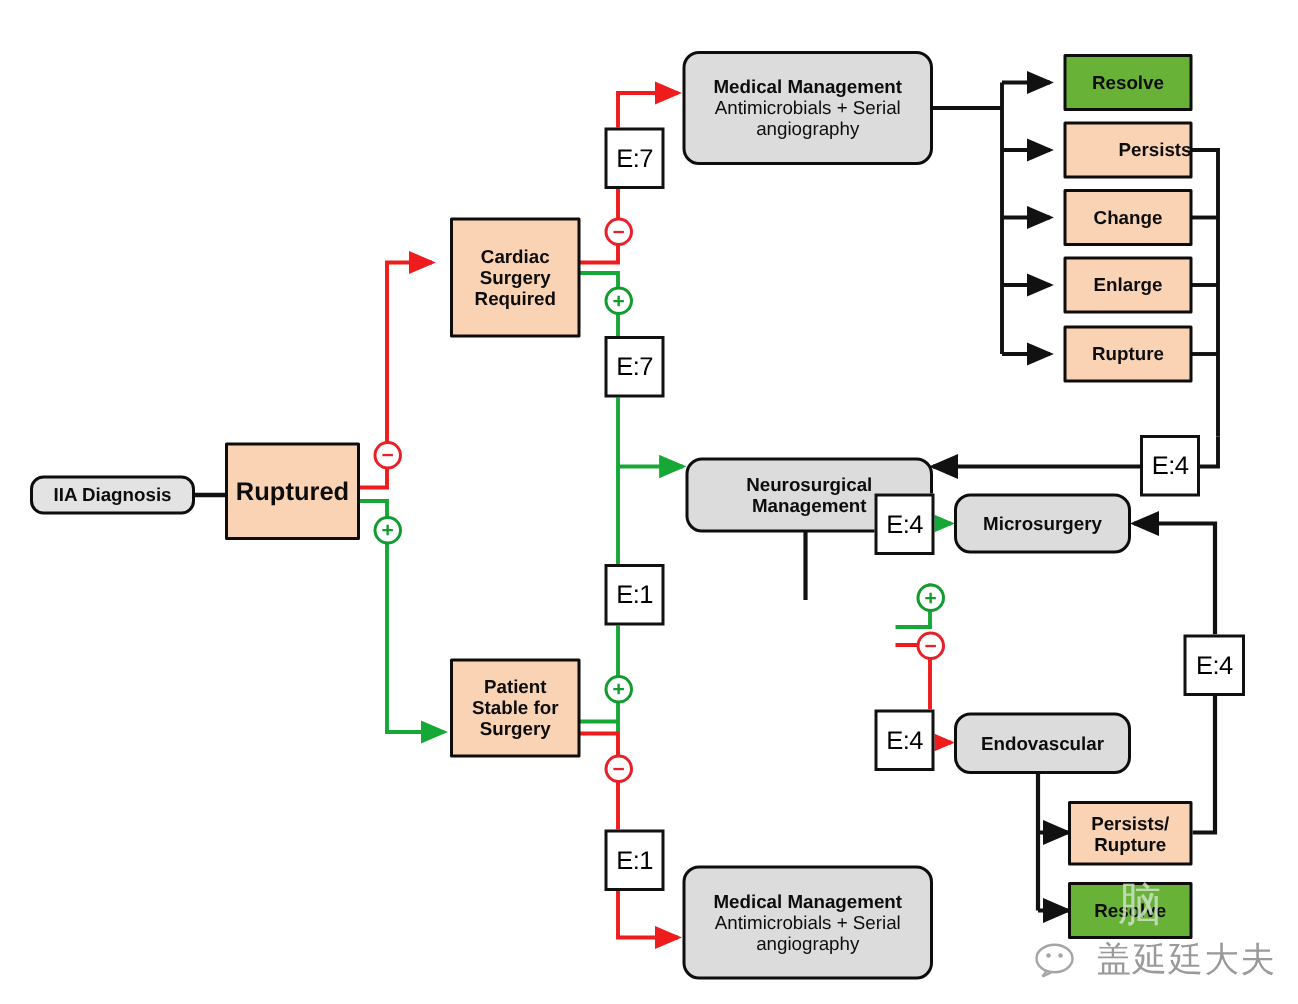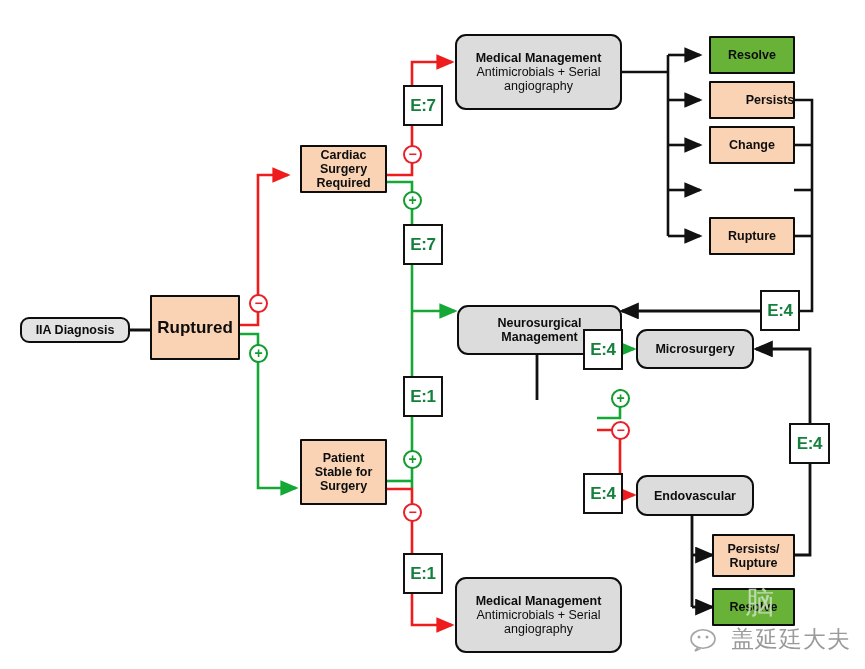--- a/index.html
+++ b/index.html
@@ -72,22 +72,22 @@
 
   
   .etag {
     position: absolute;
     box-sizing: border-box;
     display: flex;
     align-items: center;
     justify-content: center;
     background: #ffffff;
     border: 2.5px solid #111111;
-    color: #15803d;
-    font-weight: bold;
+    color: #000000;
+    font-weight: normal;
     font-size: 17px;
     letter-spacing: -0.4px;
     z-index: 7;
   }
 
   
   .badge {
     position: absolute;
     width: 19px;
     height: 19px;
@@ -218,21 +218,21 @@
   </svg>
 
   <div class="node pill" style="left:20px; top:317px; width:110px; height:26px; font-size:12.5px;">
     <div class="title">IIA Diagnosis</div>
   </div>
 
   <div class="node peach" style="left:150px; top:295px; width:90px; height:65px; font-size:17px;">
     <div class="title">Ruptured</div>
   </div>
 
-  <div class="node peach" style="left:300px; top:145px; width:87px; height:48px; font-size:12.5px;text-align:center;">
+  <div class="node peach" style="left:300px; top:145px; width:87px; height:80px; font-size:12.5px;text-align:center;">
     <div class="title">Cardiac</div>
     <div class="title">Surgery</div>
     <div class="title">Required</div>
   </div>
 
   <div class="node peach" style="left:300px; top:439px; width:87px; height:66px; font-size:12.5px;">
     <div class="title">Patient</div>
     <div class="title">Stable for</div>
     <div class="title">Surgery</div>
   </div>
@@ -264,20 +264,23 @@
   </div>
 
   <div class="node green" style="left:709px; top:36px; width:86px; height:38px; font-size:12.5px;">
     <div class="title">Resolve</div>
   </div>
   <div class="node peach" style="left:709px; top:81px; width:86px; height:38px; font-size:12.5px;padding-left:36px;">
     <div class="title">Persists</div>
   </div>
   <div class="node peach" style="left:709px; top:126px; width:86px; height:38px; font-size:12.5px;">
     <div class="title">Change</div>
+  </div>
+  <div class="node peach" style="left:709px; top:171px; width:86px; height:38px; font-size:12.5px;">
+    <div class="title">Enlarge</div>
   </div>
   <div class="node peach" style="left:709px; top:217px; width:86px; height:38px; font-size:12.5px;">
     <div class="title">Rupture</div>
   </div>
 
   <div class="node peach" style="left:712px; top:534px; width:83px; height:43px; font-size:12.5px;">
     <div class="title">Persists/</div>
     <div class="title">Rupture</div>
   </div>
   <div class="node green" style="left:712px; top:588px; width:83px; height:38px; font-size:12.5px;">

